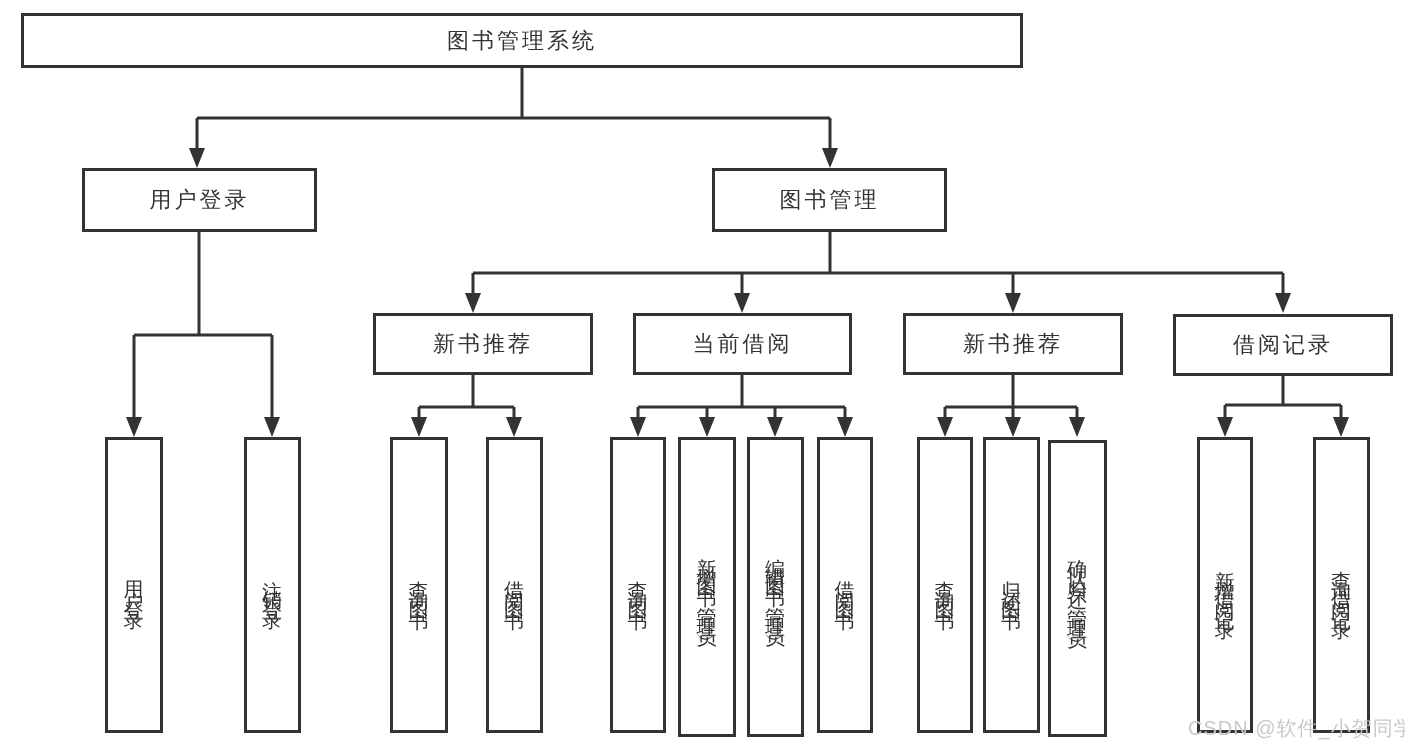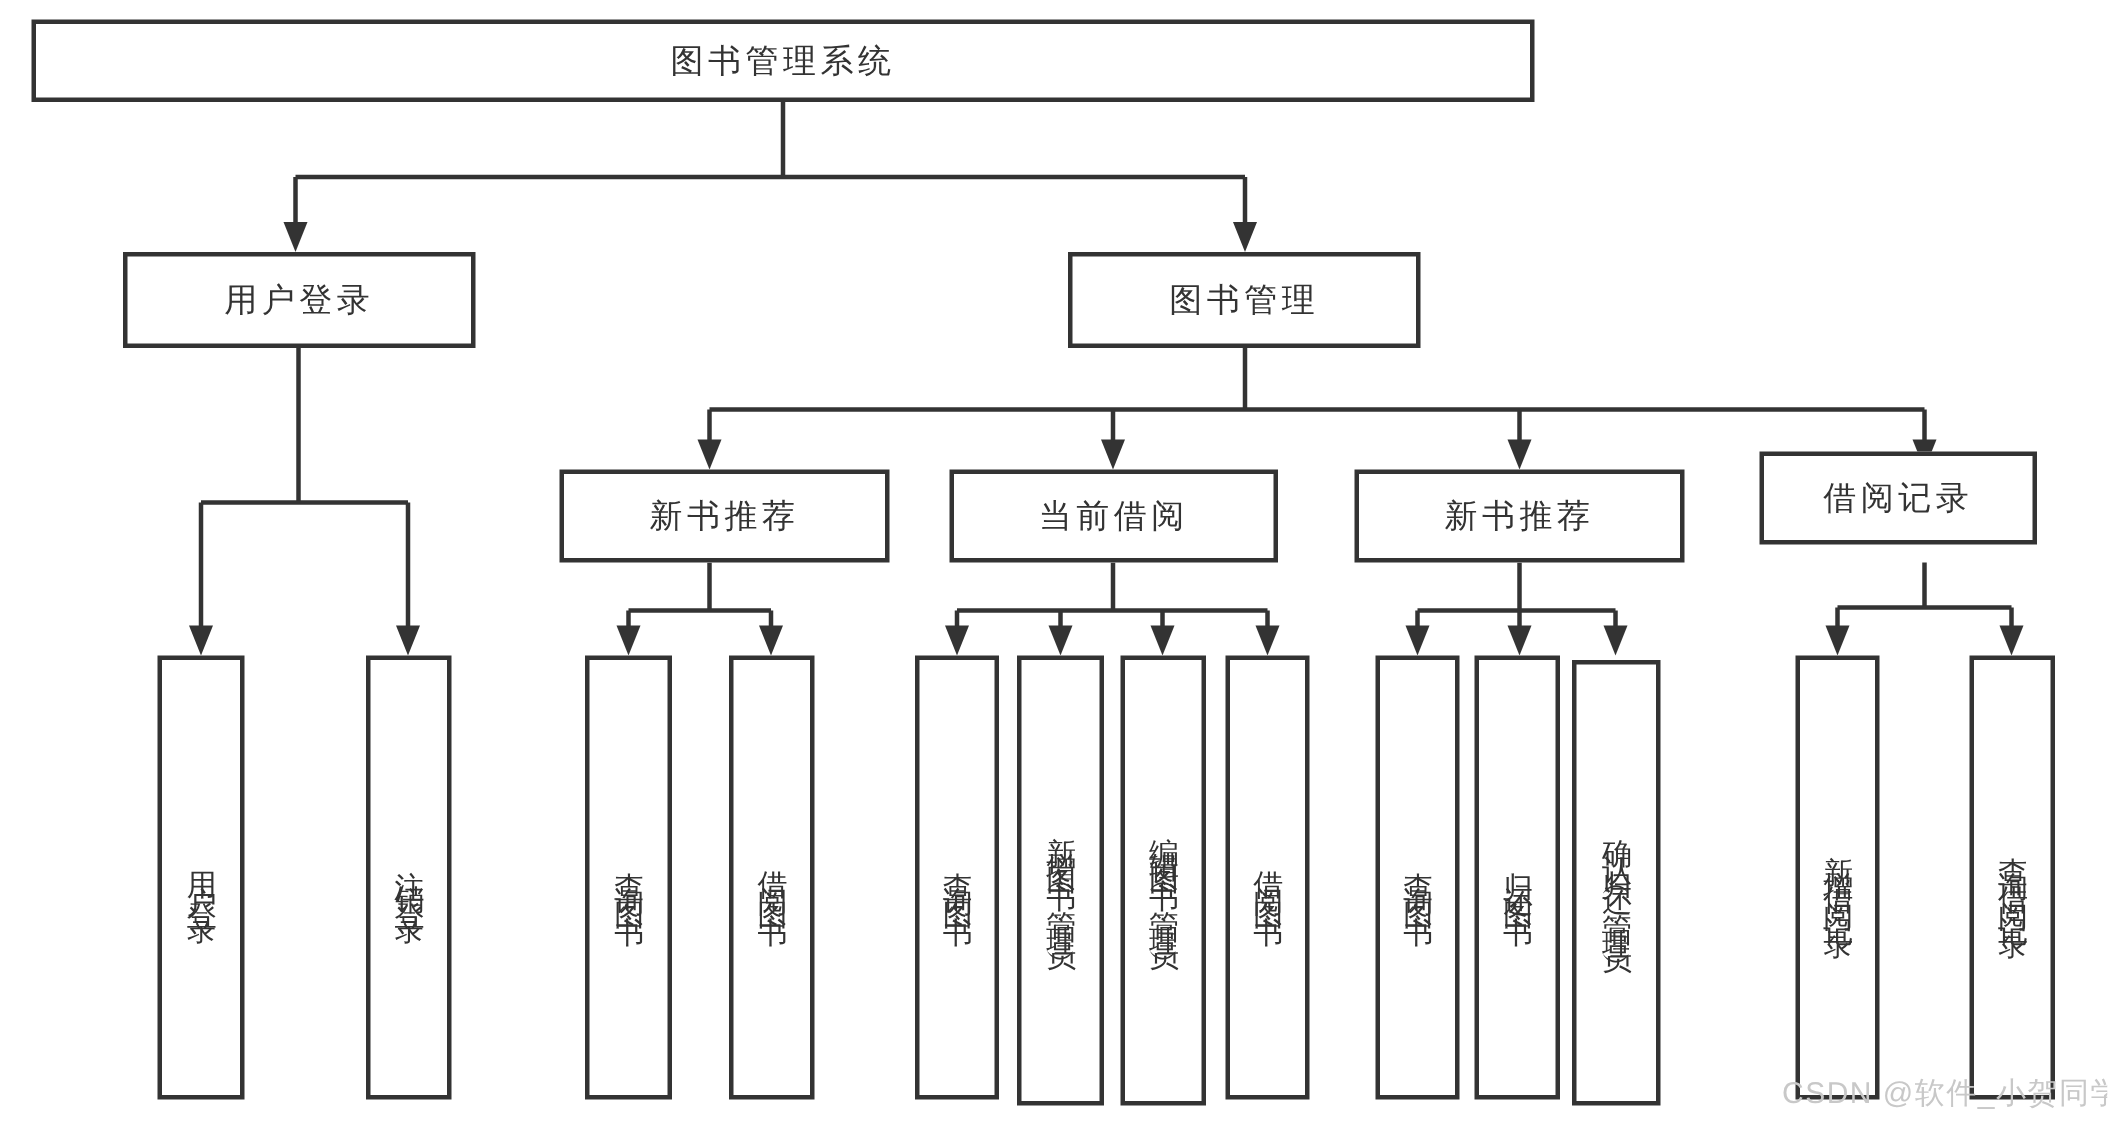--- a/index.html
+++ b/index.html
@@ -150,21 +150,21 @@
 
   <div class="box hbox" style="left:373px;top:313px;width:220px;height:62px">
     <span>新书推荐</span>
   </div>
   <div class="box hbox" style="left:633px;top:313px;width:219px;height:62px">
     <span>当前借阅</span>
   </div>
   <div class="box hbox" style="left:903px;top:313px;width:220px;height:62px">
     <span>新书推荐</span>
   </div>
-  <div class="box hbox" style="left:1173px;top:301px;width:185px;height:62px">
+  <div class="box hbox" style="left:1173px;top:314px;width:220px;height:62px">
     <span>借阅记录</span>
   </div>
 
   <div class="box vbox" style="left:105px;top:437px;width:58px;height:296px">
     <span>用户登录</span>
   </div>
   <div class="box vbox" style="left:244px;top:437px;width:57px;height:296px">
     <span>注销登录</span>
   </div>
 

